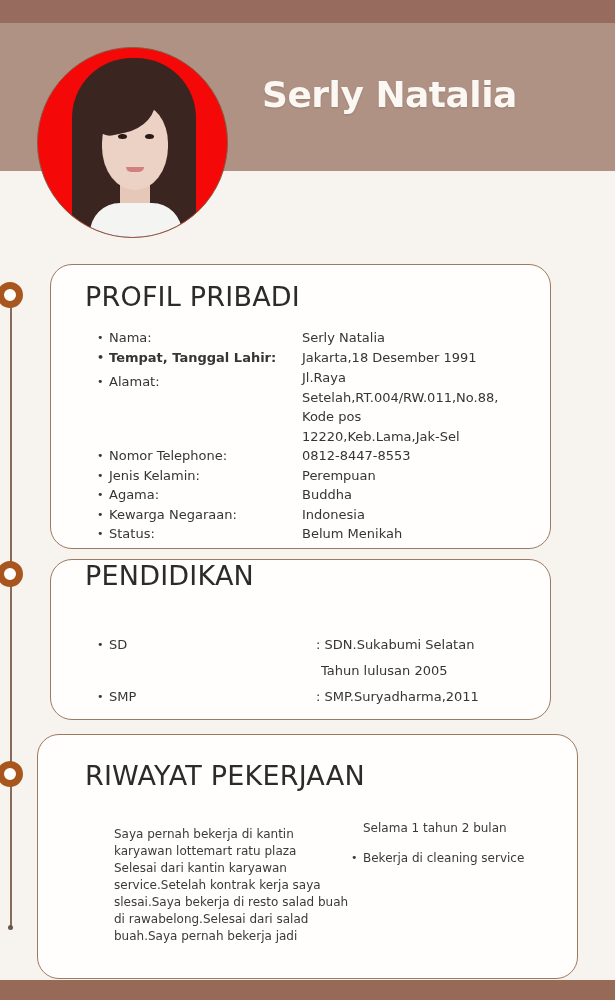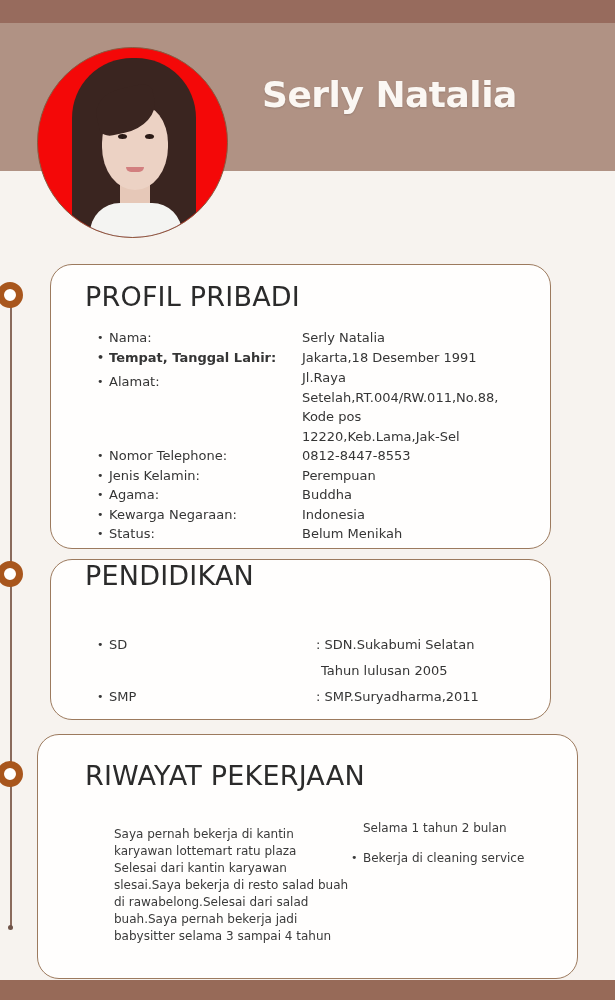--- a/index.html
+++ b/index.html
@@ -135,20 +135,20 @@
 <div class="row bullet" style="left:97px; top:687px;">SMP</div>
 <div class="row" style="left:316px; top:687px;">: SMP.Suryadharma,2011</div>
 
 <div class="card" style="left:37px; top:734px; width:541px; height:245px;"></div>
 <div class="card-title" style="left:85px; top:760px;">RIWAYAT PEKERJAAN</div>
 
 <div class="para" style="left:86px; top:826px;margin-left:28px;">
   <div>Saya pernah bekerja di kantin</div>
   <div>karyawan lottemart ratu plaza</div>
   <div>Selesai dari kantin karyawan</div>
+  <div>service.Setelah kontrak kerja saya</div>
   <div>slesai.Saya bekerja di resto salad buah</div>
   <div>di rawabelong.Selesai dari salad</div>
   <div>buah.Saya pernah bekerja jadi</div>
-  <div>babysitter selama 3 sampai 4 tahun</div>
 </div>
 
 <div class="para bullet" style="left:351px; top:849px;">Bekerja di cleaning service</div>
 <div class="para" style="left:363px; top:820px;">Selama 1 tahun 2 bulan</div>
 
 </body></html>

